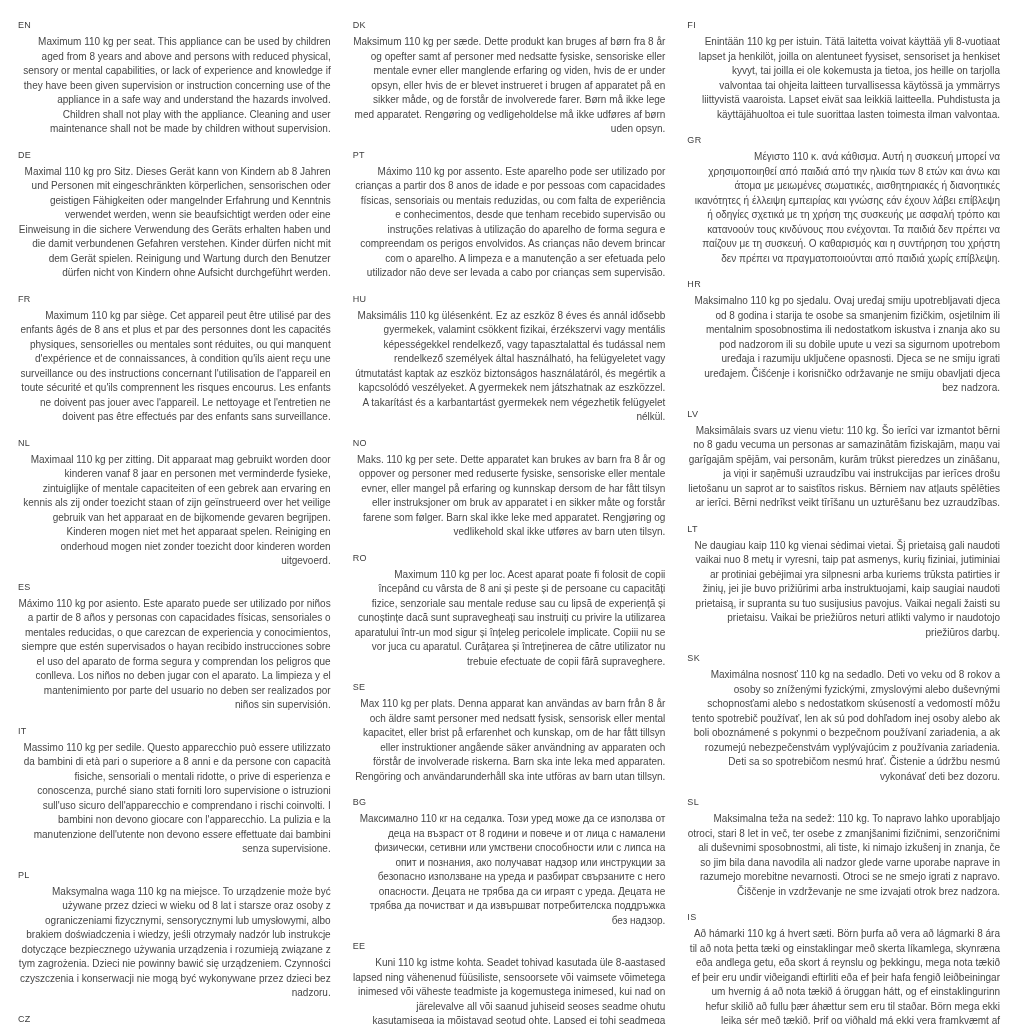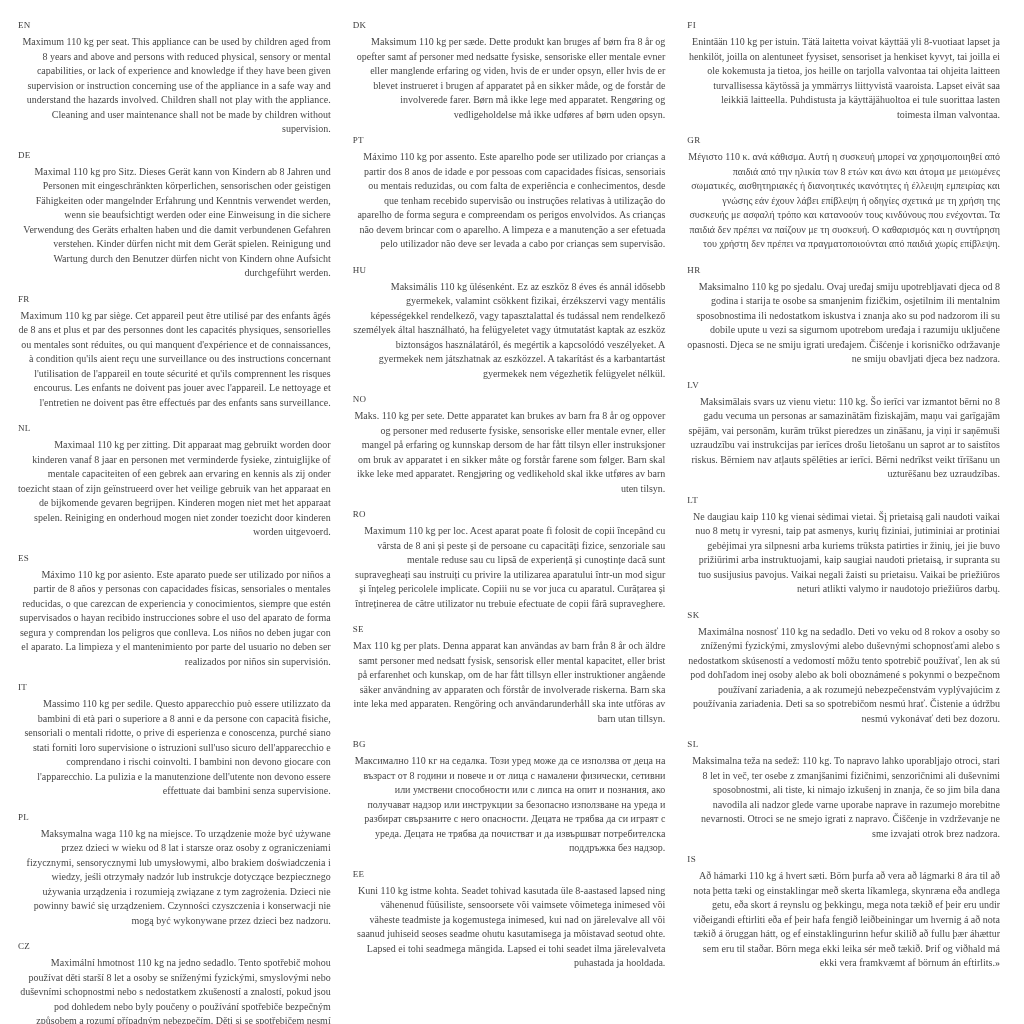--- a/index.html
+++ b/index.html
@@ -10,21 +10,21 @@
     background: #ffffff;
     overflow: hidden;
   }
   .page {
     box-sizing: border-box;
     width: 1024px;
     height: 744px;
     padding: 20px 24px 16px 18px;
     display: flex;
     gap: 22px;
-    font-family: Liberation Serif, serif;
+    font-family: Liberation Sans, sans-serif;
     color: #414141;
   }
   .col {
     flex: 1 1 0;
     min-width: 0;
   }
   .lang-section {
     margin-bottom: 13px;
   }
   .lang-code {

